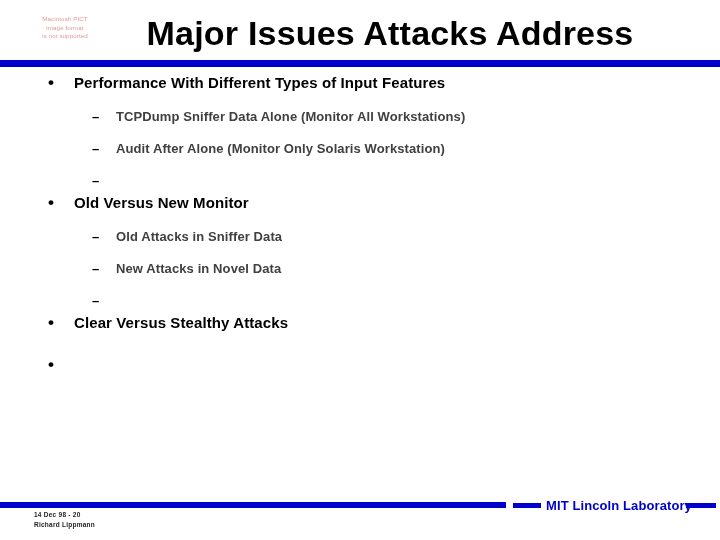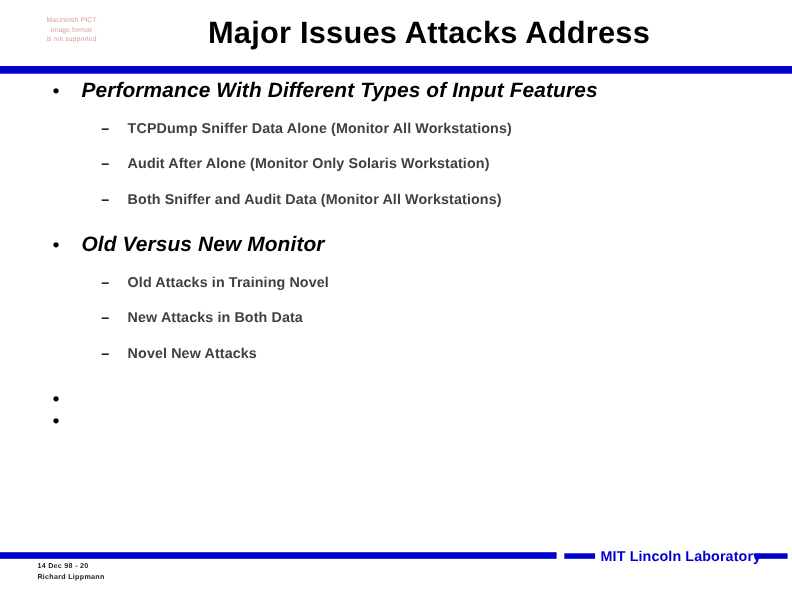--- a/index.html
+++ b/index.html
@@ -38,21 +38,21 @@
     letter-spacing: 0.1px;
     white-space: nowrap;
   }
 
   .slide-title {
     position: absolute;
     left: 120px;
     top: 14px;
     width: 540px;
     text-align: center;
-    font-size: 28px;
+    font-size: 34px;
     font-weight: bold;
     color: #000000;
     letter-spacing: 0.2px;
     font-family: "Liberation Sans", sans-serif;
   }
 
   .title-rule {
     position: absolute;
     left: 0;
     top: 60px;
@@ -82,26 +82,25 @@
     left: 48px;
     top: 0;
     width: 22px;
     font-size: 17px;
     line-height: 22px;
     color: #000000;
     font-weight: bold;
   }
   .l1 .text {
     margin-left: 26px;
-    font-size: 19px;
+    font-size: 15px;
     line-height: 22px;
     font-weight: bold;
     color: #000000;
     letter-spacing: 0.1px;
-    font-style: italic;
   }
 
   .l2 {
     position: relative;
     display: flex;
     align-items: flex-start;
     margin: 0;
     padding: 0 30px 0 92px;
   }
   .l2 .marker {
@@ -207,50 +206,49 @@
     <div class="sp-after-l2"></div>
 
     <div class="l2">
       <span class="marker">–</span>
       <span class="text">Audit After Alone (Monitor Only Solaris Workstation)</span>
     </div>
     <div class="sp-after-l2"></div>
 
     <div class="l2">
       <span class="marker">–</span>
-      <span class="text">Both Sniffer and Audit Data (Monitor All Workstations)</span>
     </div>
     <div class="sp-group"></div>
 
     <div class="l1">
       <span class="marker">•</span>
       <span class="text">Old Versus New Monitor</span>
     </div>
     <div class="sp-after-l1"></div>
 
     <div class="l2">
       <span class="marker">–</span>
-      <span class="text">Old Attacks in Training Novel</span>
-    </div>
-    <div class="sp-after-l2"></div>
-
-    <div class="l2">
-      <span class="marker">–</span>
-      <span class="text">New Attacks in Both Data</span>
-    </div>
-    <div class="sp-after-l2"></div>
-
-    <div class="l2">
-      <span class="marker">–</span>
-      <span class="text">Novel New Attacks</span>
+      <span class="text">Old Attacks in Sniffer Data</span>
+    </div>
+    <div class="sp-after-l2"></div>
+
+    <div class="l2">
+      <span class="marker">–</span>
+      <span class="text">New Attacks in Novel Data</span>
+    </div>
+    <div class="sp-after-l2"></div>
+
+    <div class="l2">
+      <span class="marker">–</span>
     </div>
     <div class="sp-group"></div>
 
     <div class="l1">
       <span class="marker">•</span>
+      <span class="text">Clear Versus Stealthy Attacks</span>
     </div>
     <div class="sp-group-sm"></div>
 
     <div class="l1">
       <span class="marker">•</span>
     </div>
 
   </div>
 
   <div class="footer-rule"></div>

